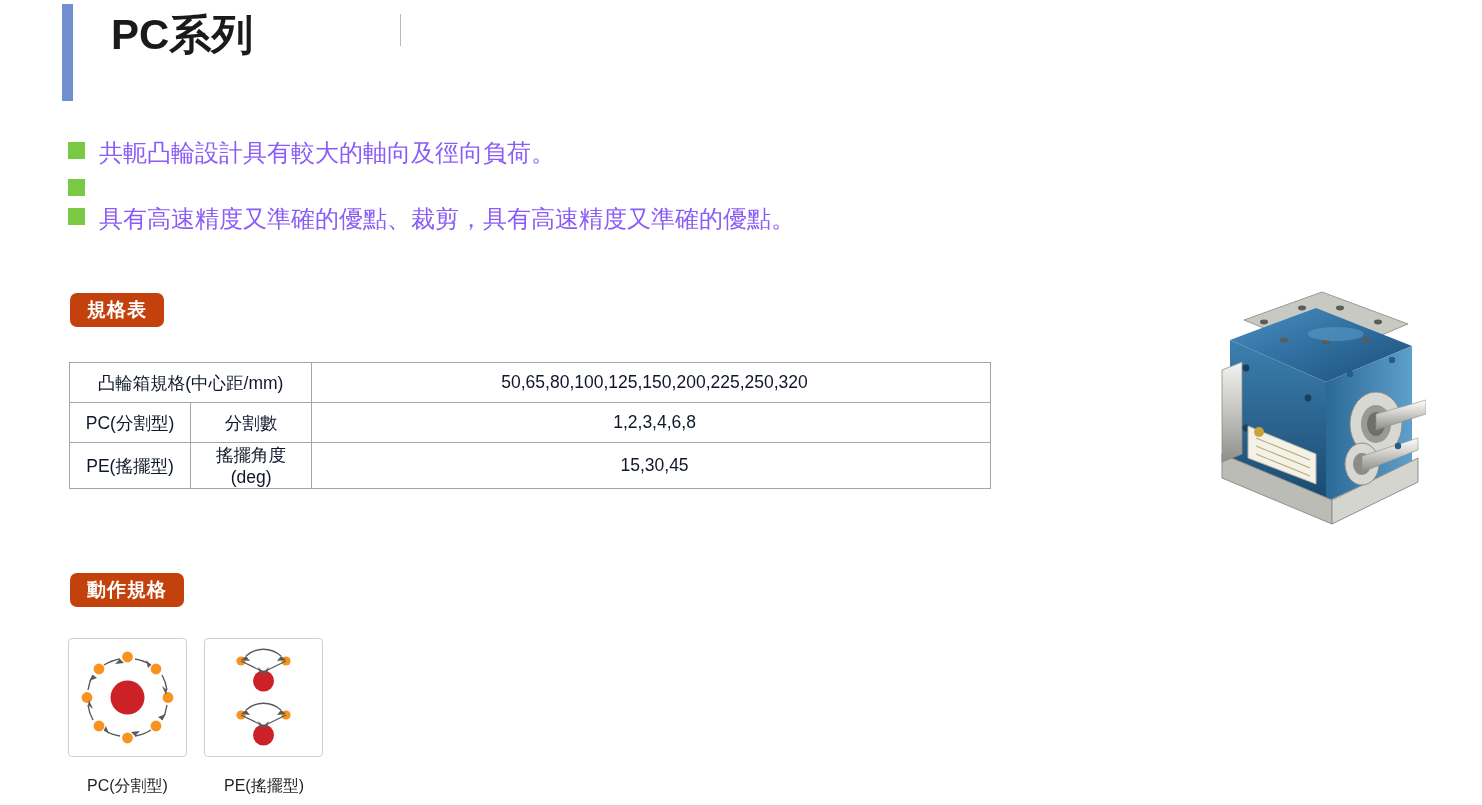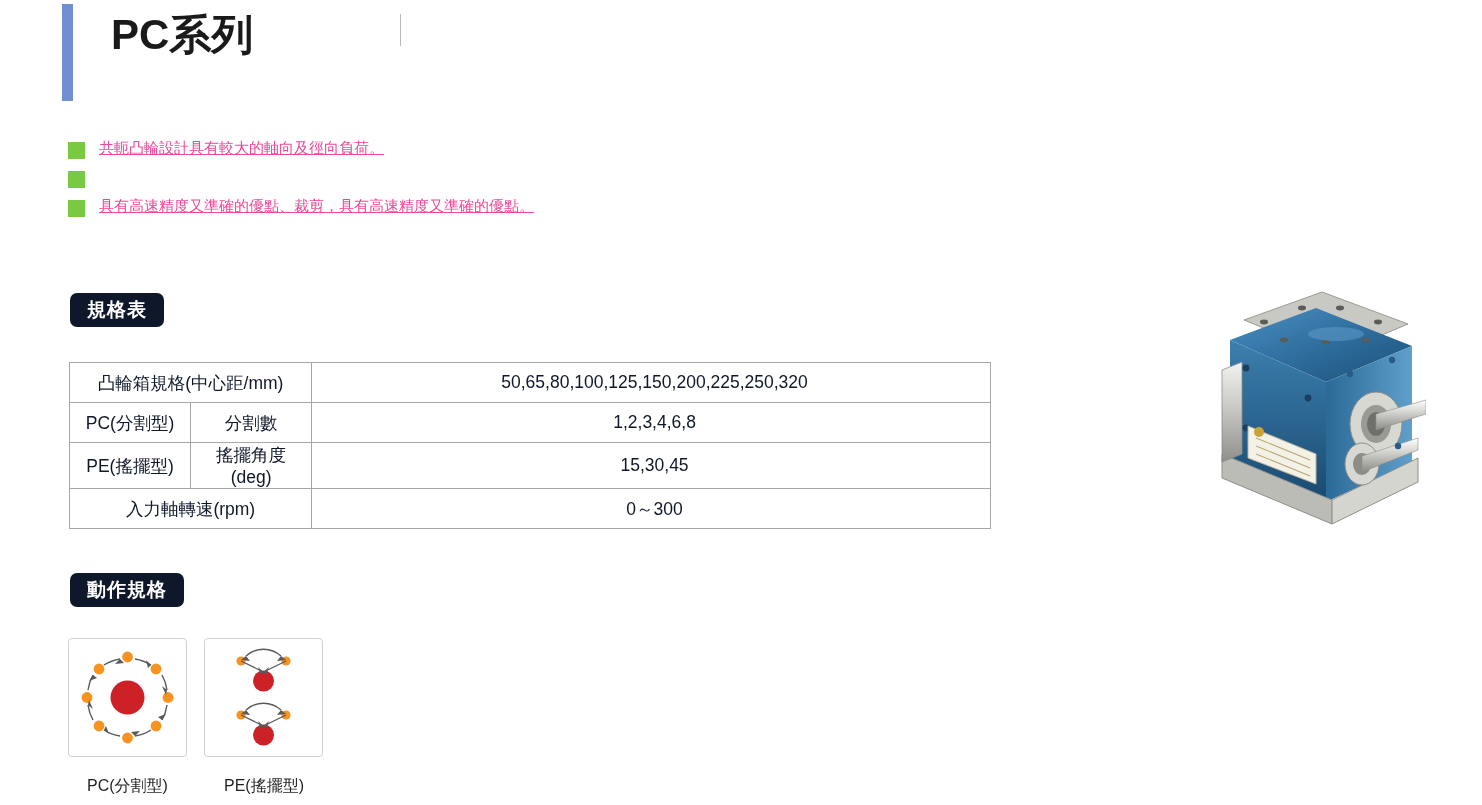--- a/index.html
+++ b/index.html
@@ -62,31 +62,30 @@
   }
   .bullet-square {
     width: 17px;
     height: 17px;
     background: #7ac943;
     flex: none;
     margin-top: 3px;
   }
   .bullet-text {
     margin-left: 14px;
-    font-size: 15px;
+    font-size: 24px;
     line-height: 1.15;
-    color: #ec4899;
+    color: #8b5cf6;
     white-space: nowrap;
-    text-decoration: underline;
   }
 
   
   .section-tag {
     position: absolute;
-    background: #0f172a;
+    background: #c2410c;
     color: #ffffff;
     font-size: 19px;
     font-weight: bold;
     border-radius: 7px;
     padding: 7px 17px 8px 17px;
     letter-spacing: 1px;
     line-height: 1;
   }
   #tag-spec { left: 70px; top: 293px; }
   #tag-motion { left: 70px; top: 573px; }
@@ -189,24 +188,20 @@
     <tr>
       <td class="cell-label-center c1">PC(分割型)</td>
       <td class="cell-label-center c2">分割數</td>
       <td class="cell-value c-value">1,2,3,4,6,8</td>
     </tr>
     <tr>
       <td class="cell-label-center c1">PE(搖擺型)</td>
       <td class="cell-label-center c2">搖擺角度(deg)</td>
       <td class="cell-value c-value">15,30,45</td>
     </tr>
-    <tr>
-      <td class="cell-label-center c1" colspan="2">入力軸轉速(rpm)</td>
-      <td class="cell-value c-value">0～300</td>
-    </tr>
   </tbody>
 </table>
 
 <div class="section-tag" id="tag-motion">動作規格</div>
 
 <div id="figures">
 
   <div class="fig-wrap">
     <div class="fig-box">
       <svg width="117" height="117" viewBox="0 0 117 117" aria-hidden="true">

